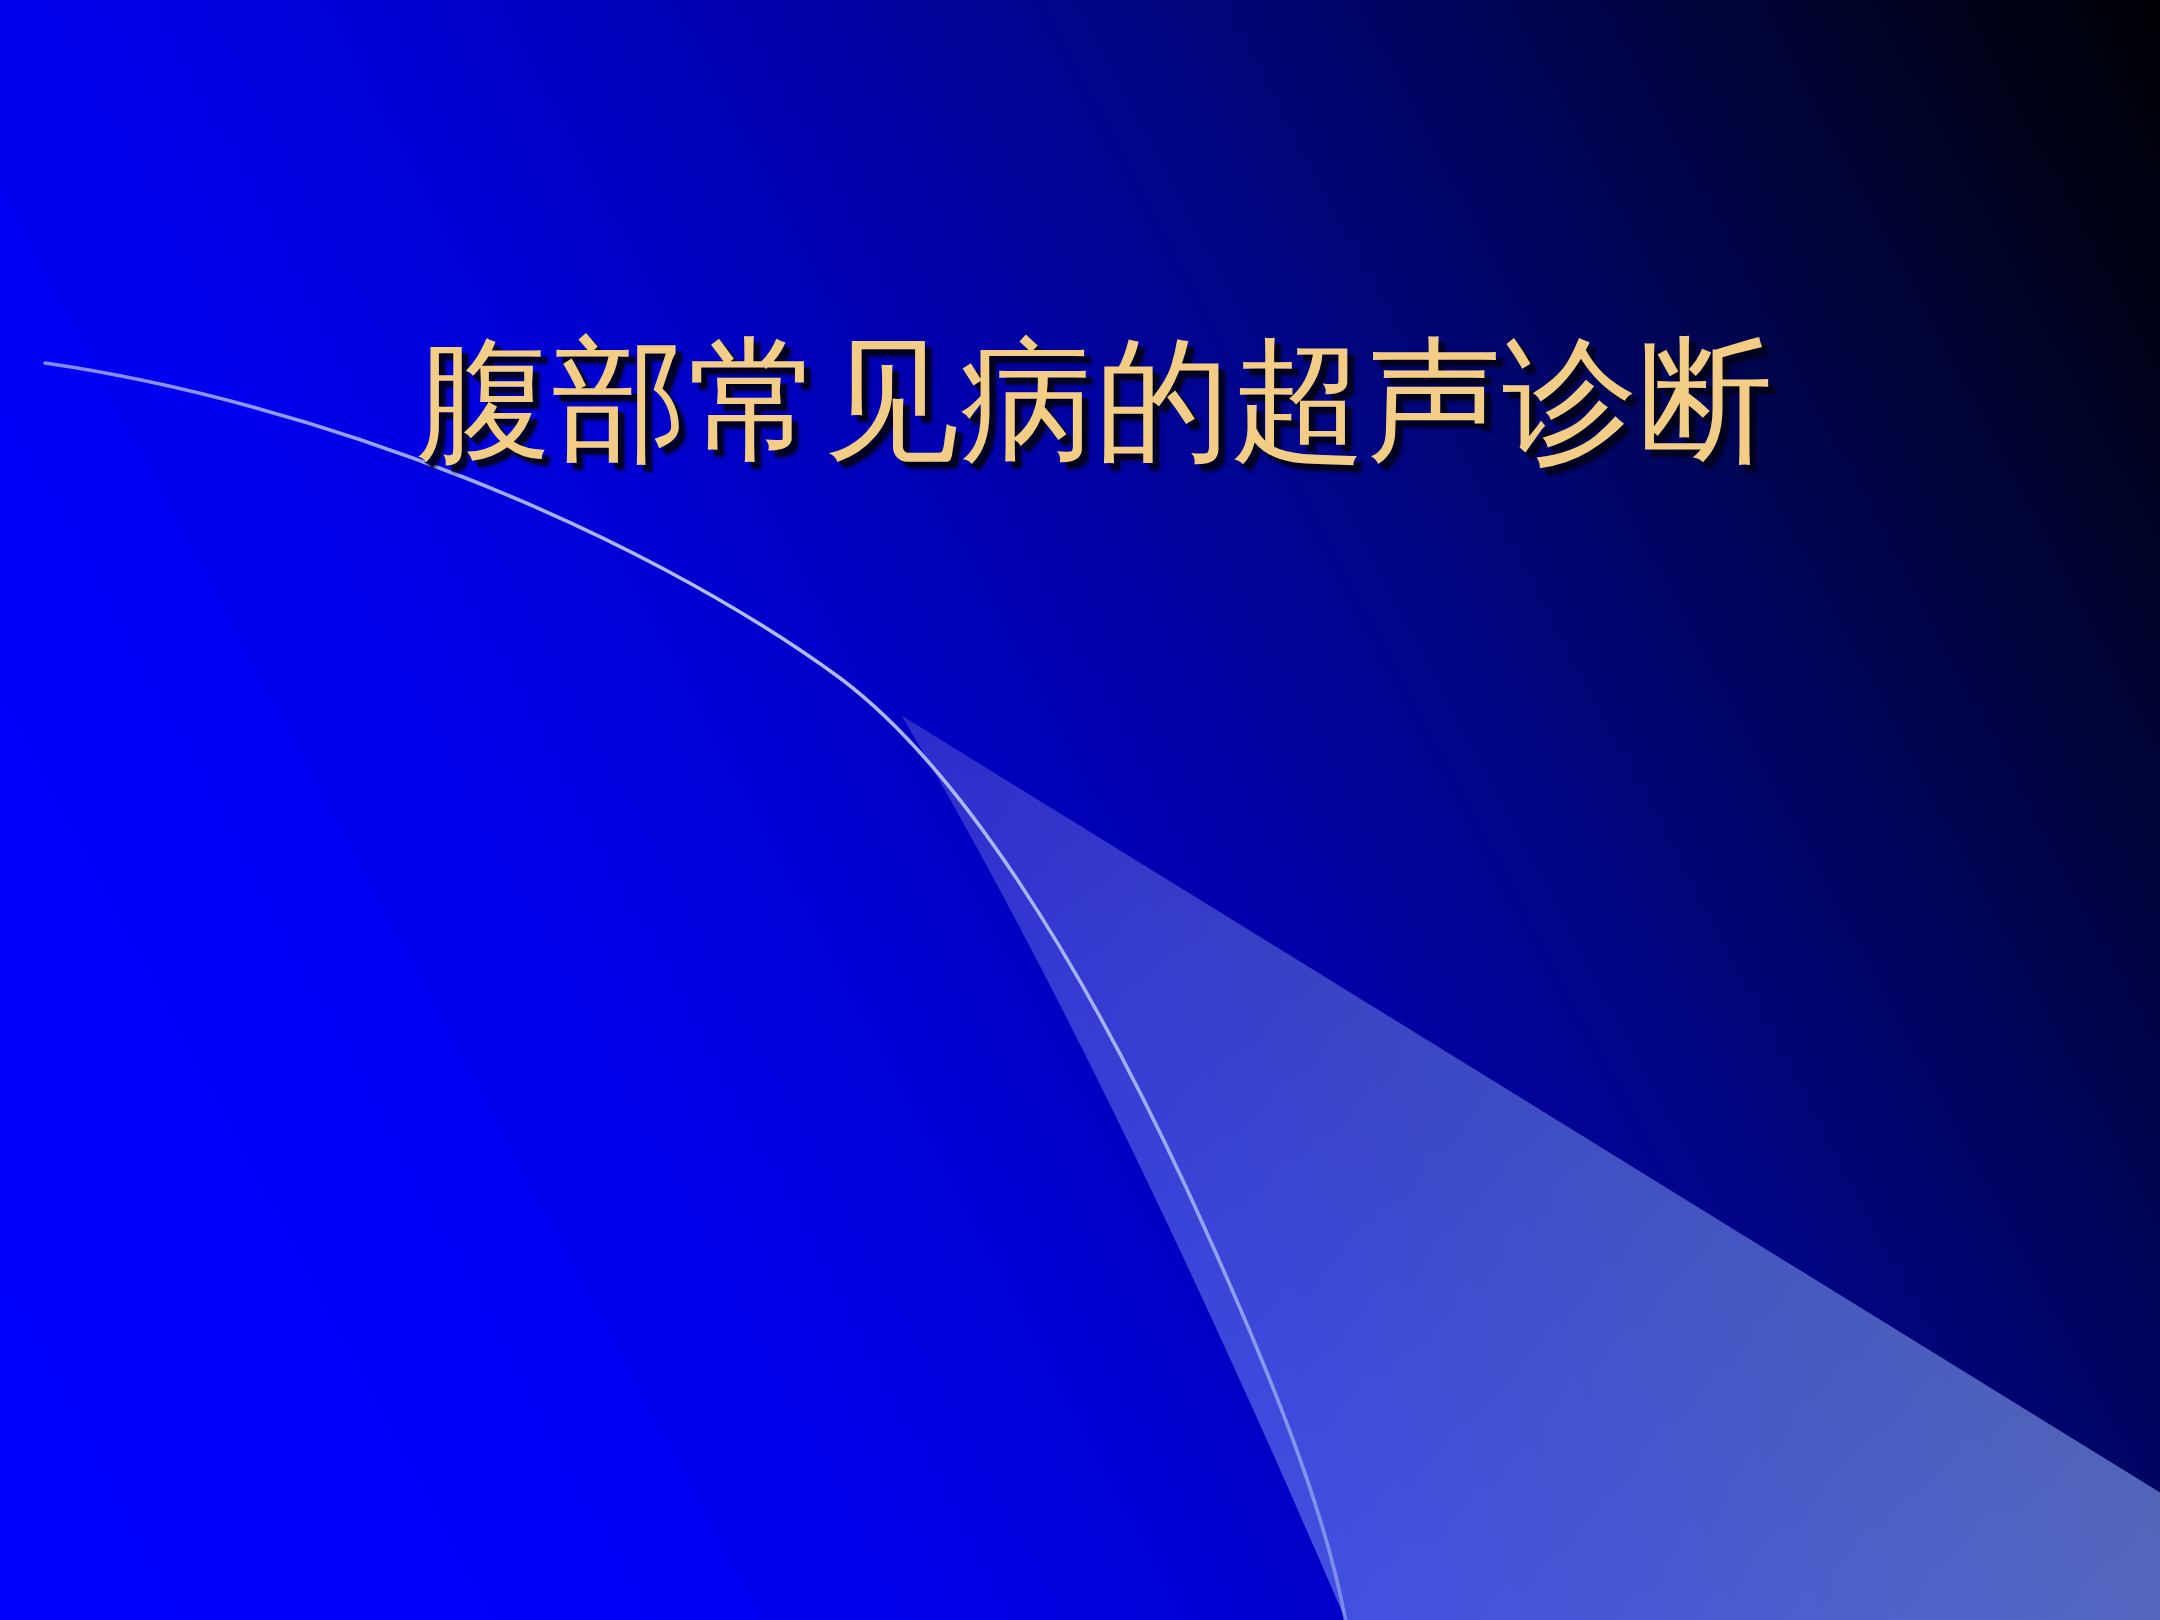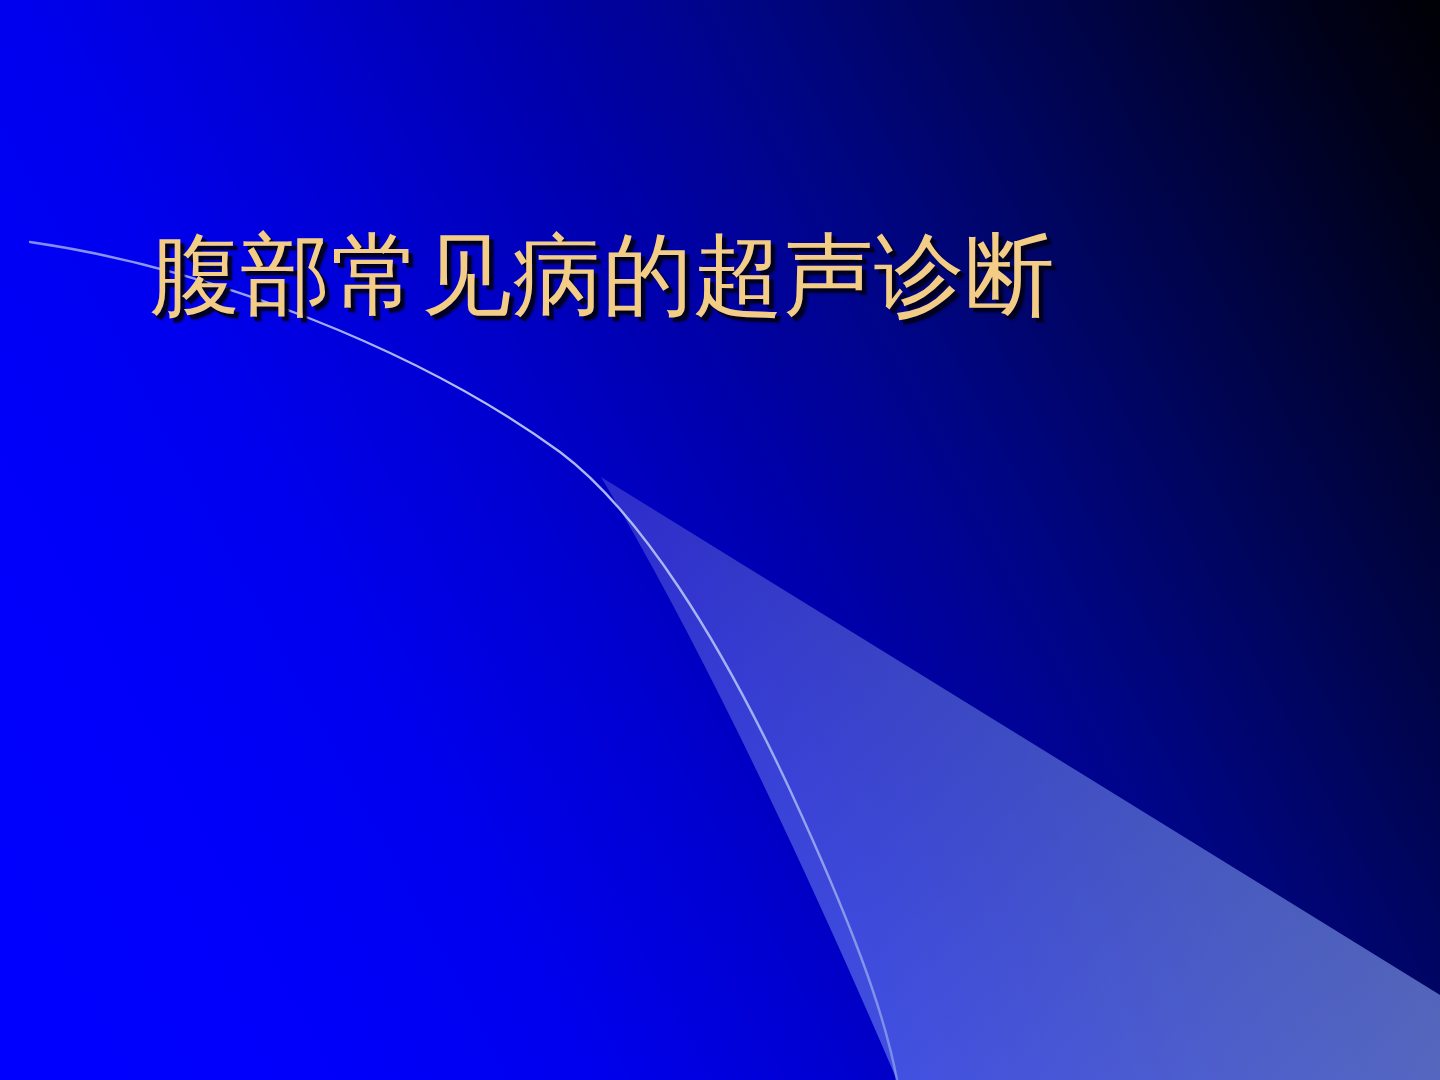--- a/index.html
+++ b/index.html
@@ -49,30 +49,31 @@
     left: 0;
     top: 0;
     width: 1440px;
     height: 1080px;
   }
   #slide-title {
     position: absolute;
     left: 150px;
     top: 168px;
     width: 1160px;
+    text-align: center;
     font-size: 90px;
     line-height: 1.06;
     letter-spacing: 0.5px;
     font-weight: 400;
     color: #f3cd86;
     text-shadow:
        4px 4px 0 rgba(0,0,30,0.88),
        5px 5px 2px rgba(0,0,20,0.55);
     white-space: nowrap;
-    font-family: Liberation Serif, serif;
+    font-family: Liberation Mono, monospace;
   }
 </style>
 </head>
 <body>
 
 <div id="slide">
 
   <div id="bg-gradient"></div>
 
   <svg id="deco" viewBox="0 0 1440 1080" preserveAspectRatio="none">

